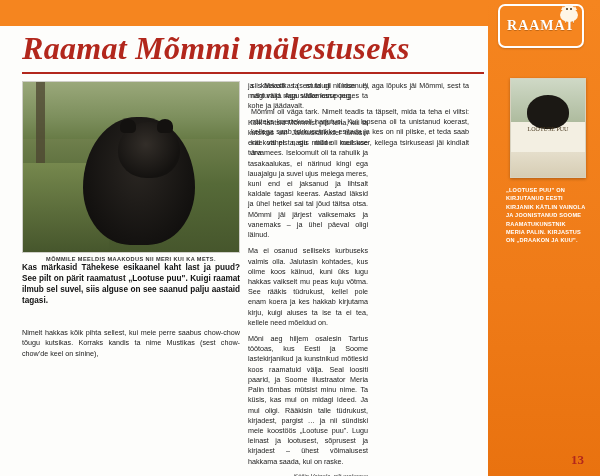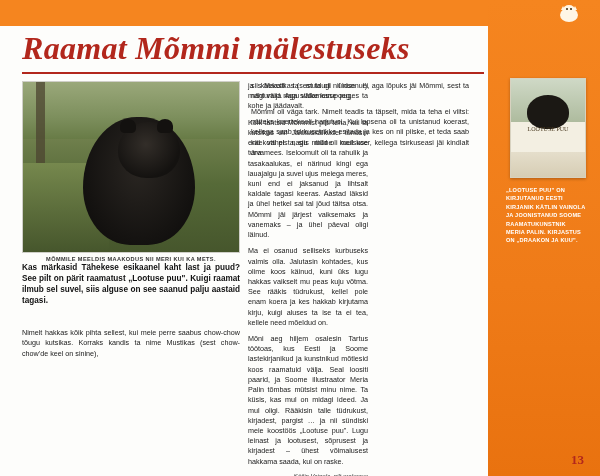--- a/index.html
+++ b/index.html
@@ -289,20 +289,23 @@
 </head>
 <body>
 
 <div class="page">
 
   <div class="top-bar"></div>
   <div class="right-band">
     <div class="band-inner"></div>
   </div>
 
+  <div class="logo-badge">
+    <span class="logo-text">RAAMAT</span>
+  </div>
   <svg class="logo-dog" viewBox="0 0 26 22">
     <ellipse cx="13" cy="13" rx="9" ry="7" fill="#fff6e6"></ellipse>
     <ellipse cx="13" cy="8" rx="6" ry="5" fill="#fff6e6"></ellipse>
     <circle cx="11" cy="7" r="1" fill="#3a2a12"></circle>
     <circle cx="15" cy="7" r="1" fill="#3a2a12"></circle>
     <path d="M7 4 L9 8 L5 8 Z" fill="#fff6e6"></path>
     <path d="M19 4 L21 8 L17 8 Z" fill="#fff6e6"></path>
   </svg>
 
   <div class="content">

